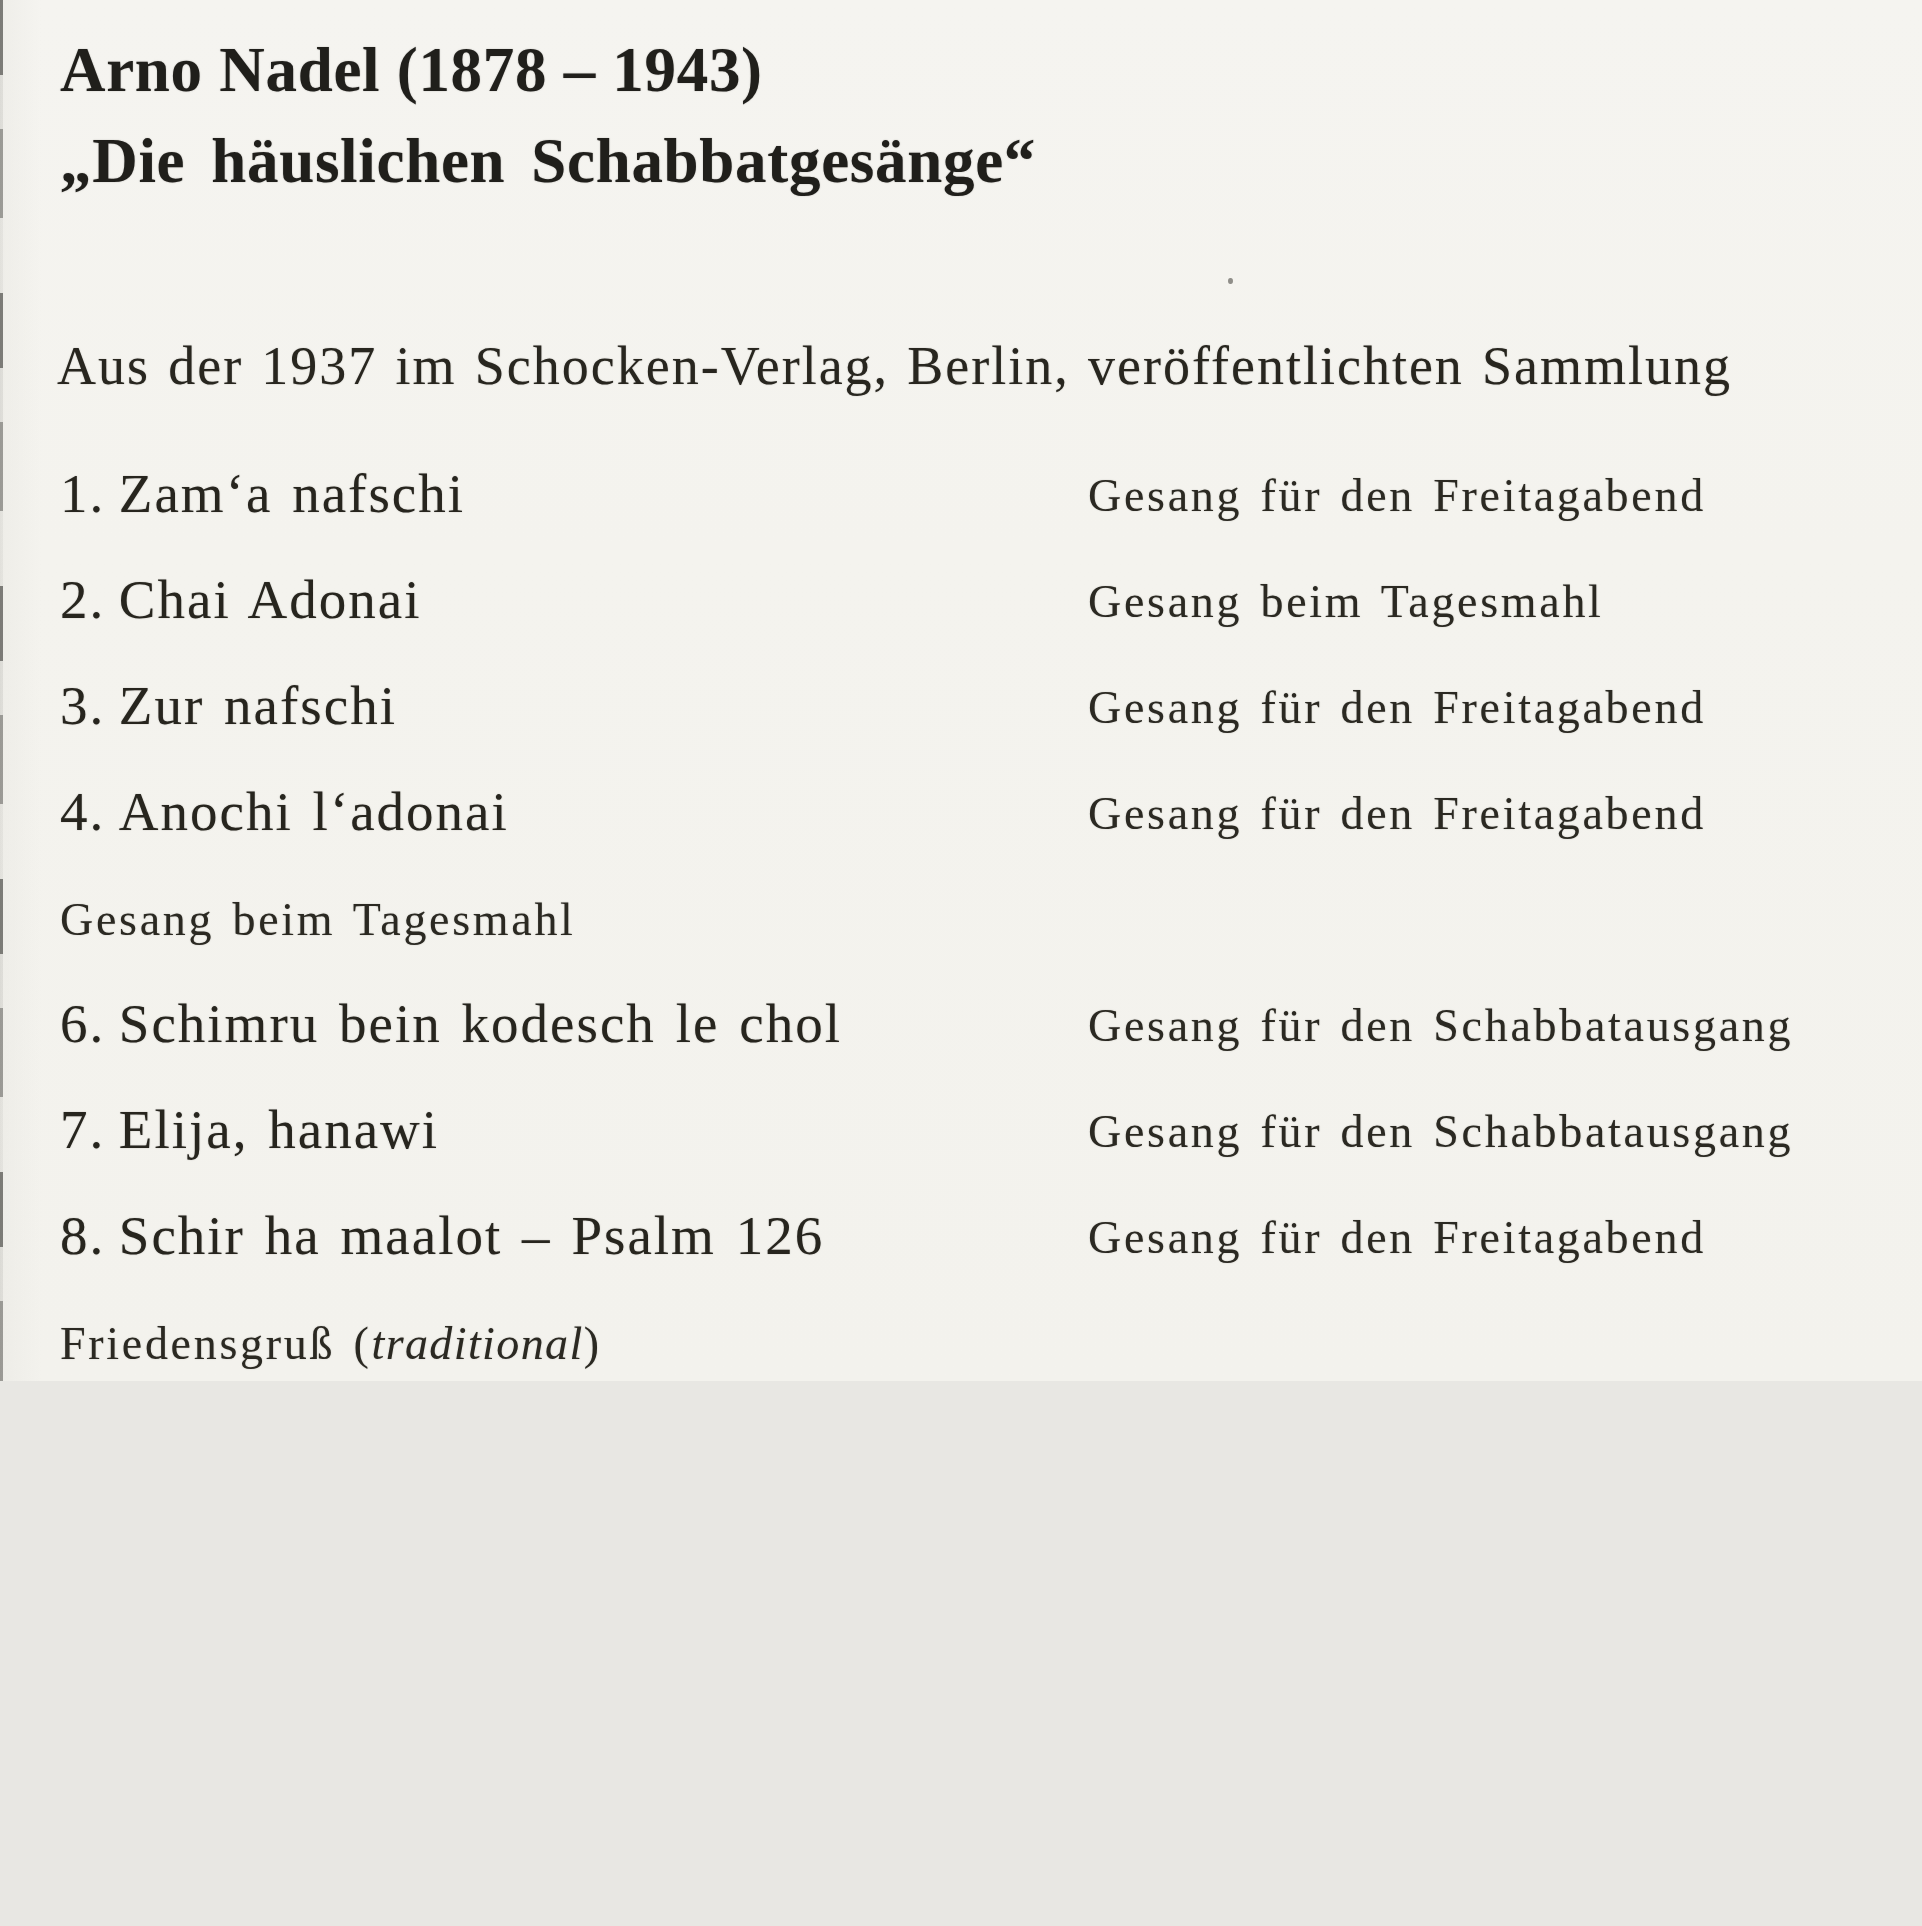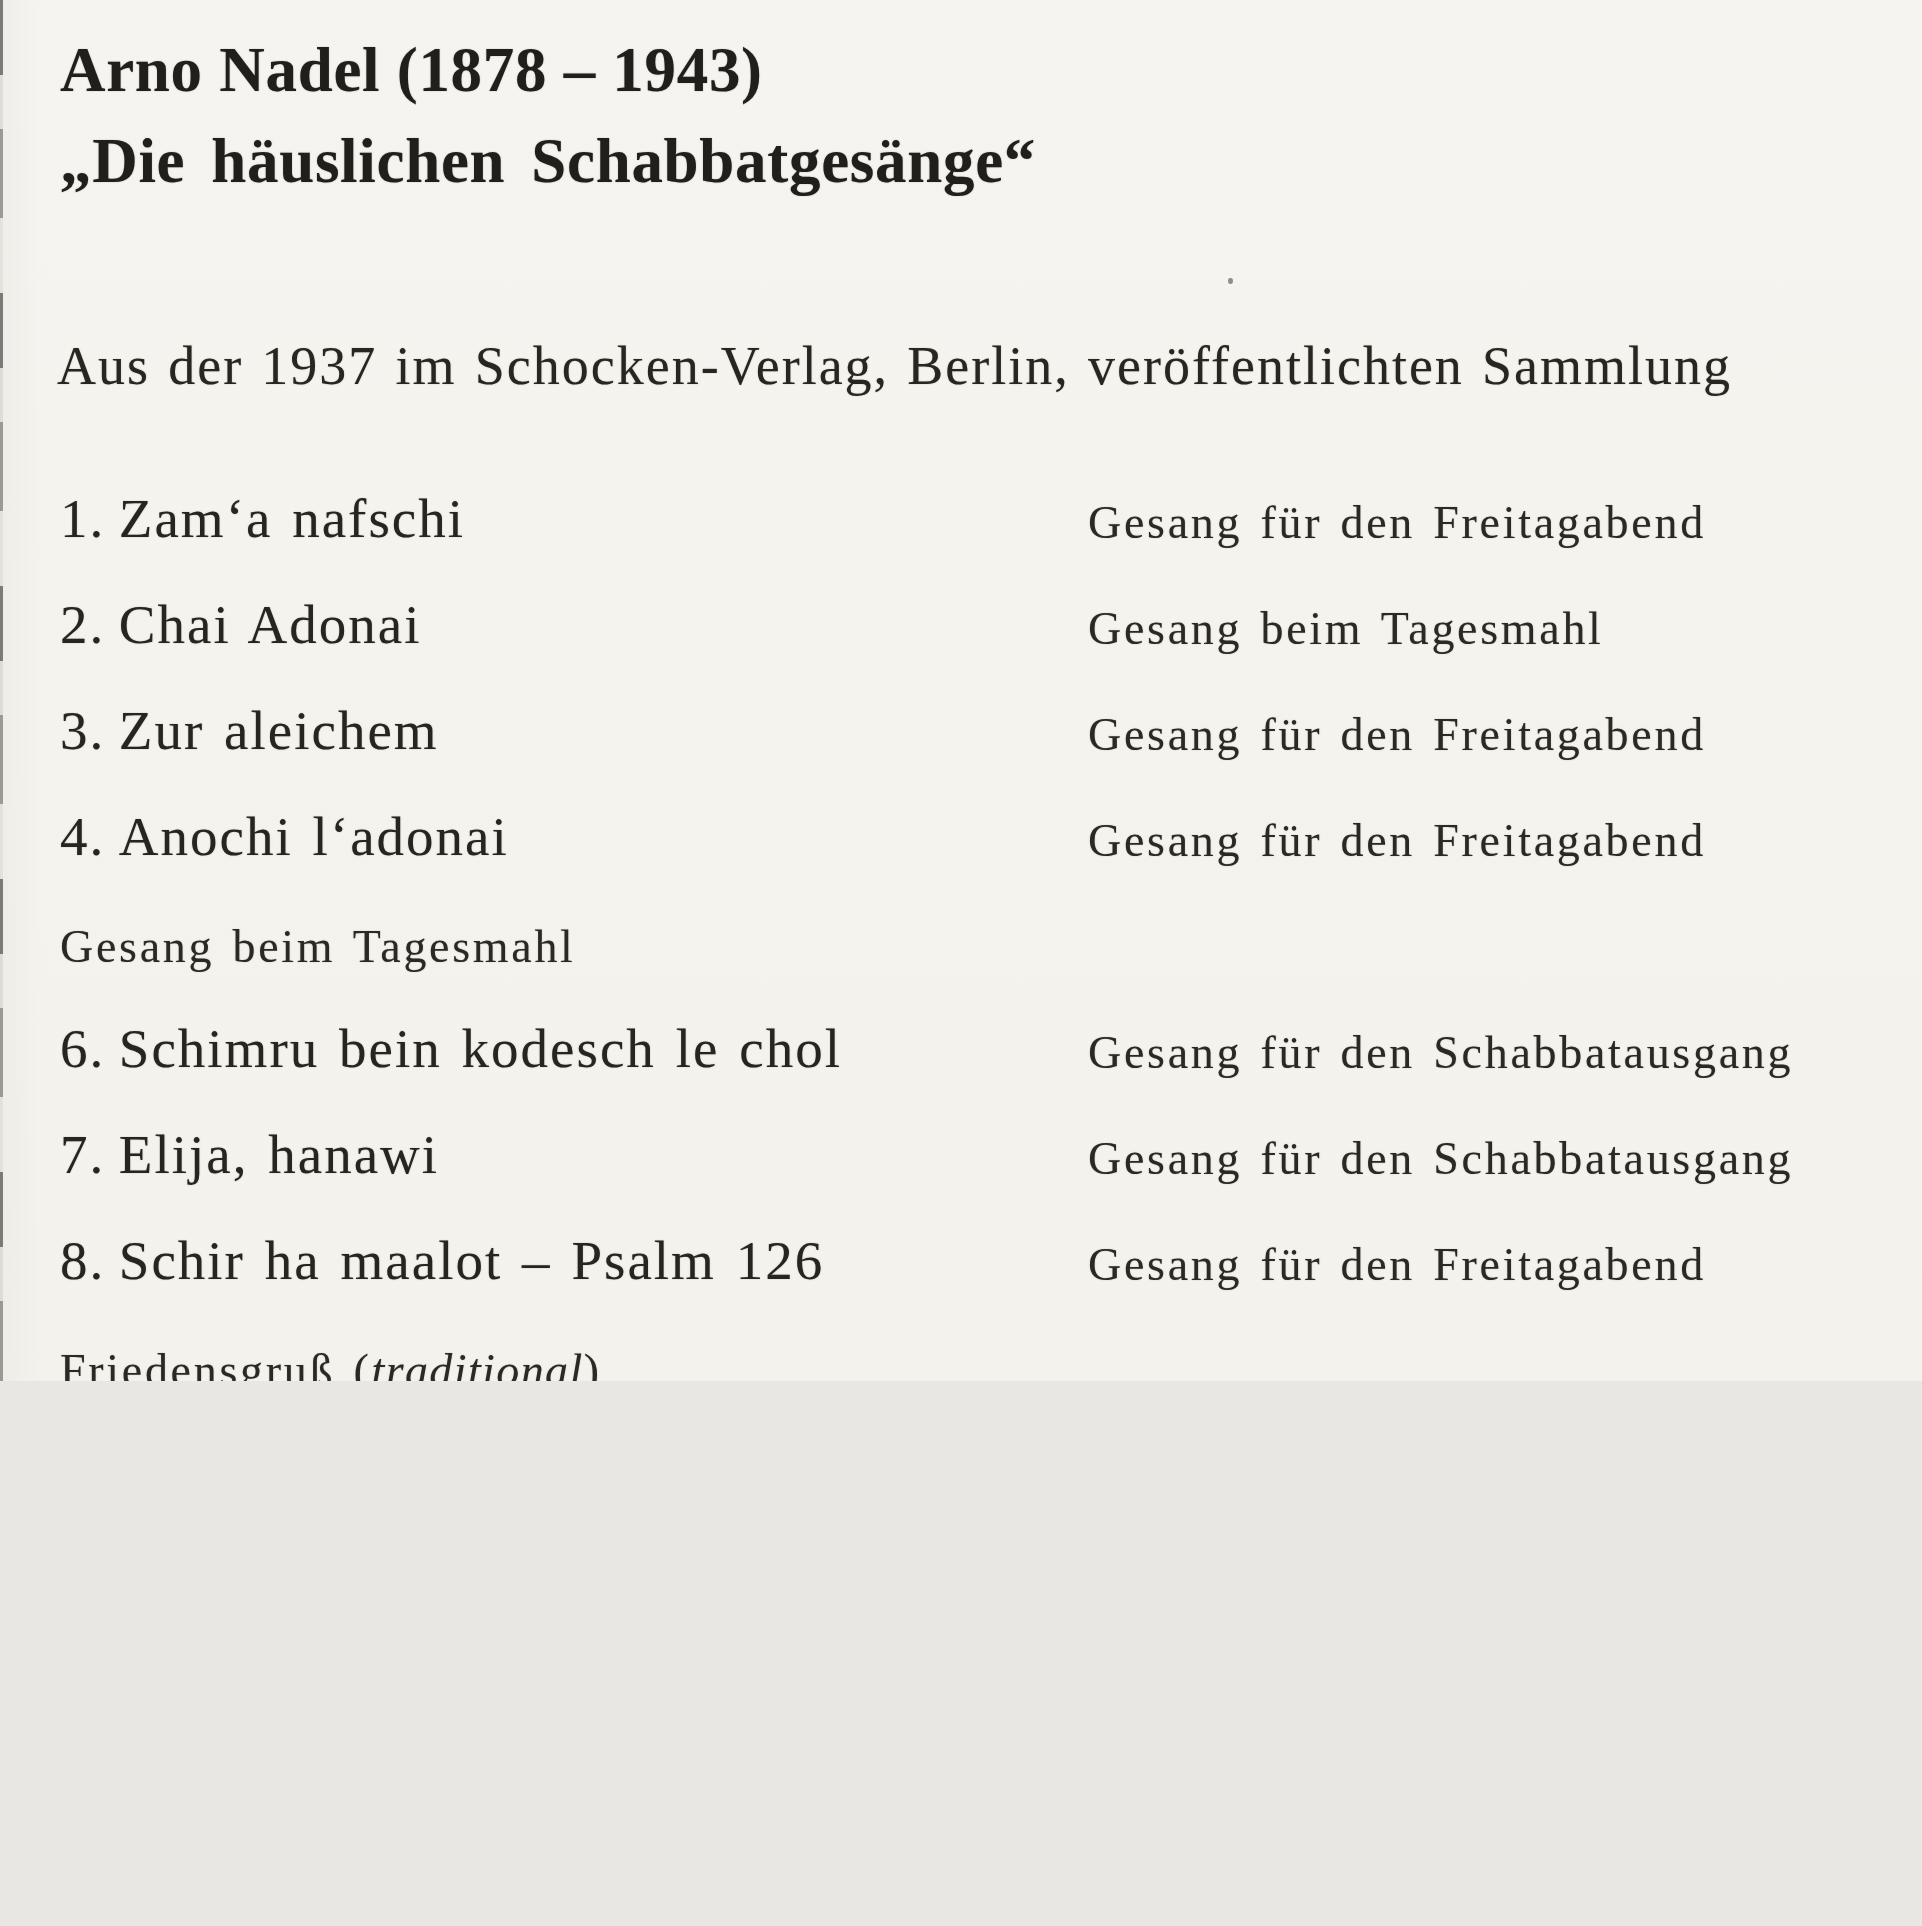--- a/index.html
+++ b/index.html
@@ -43,21 +43,21 @@
     font-size:54px;line-height:1;
     letter-spacing:2px;word-spacing:2.7px;
     white-space:nowrap;
     color:#28261f;
     text-shadow:0 0 1.4px rgba(40,38,33,0.30);
   }
   .tracklist{
     position:absolute;left:60px;top:440px;width:1827px;
   }
   .track-row{
-    display:flex;align-items:flex-end;height:106px;
+    display:flex;align-items:center;height:106px;
   }
   .track-title{
     width:1028px;flex:0 0 1028px;
     font-size:55px;line-height:1;
     letter-spacing:2px;word-spacing:4.1px;
     white-space:nowrap;
     color:#27251e;
     text-shadow:0 0 1.4px rgba(40,38,33,0.30);
   }
   .track-num{display:inline-block;margin-right:13.6px;}
@@ -104,21 +104,21 @@
       <div class="track-title"><span class="track-num">1.</span><span>Zam‘a nafschi</span></div>
       <div class="track-desc">Gesang für den Freitagabend</div>
     </div>
 
     <div class="track-row">
       <div class="track-title"><span class="track-num">2.</span><span>Chai Adonai</span></div>
       <div class="track-desc">Gesang beim Tagesmahl</div>
     </div>
 
     <div class="track-row">
-      <div class="track-title"><span class="track-num">3.</span><span>Zur aleichem</span></div>
+      <div class="track-title"><span class="track-num">3.</span><span>Zur nafschi</span></div>
       <div class="track-desc">Gesang für den Freitagabend</div>
     </div>
 
     <div class="track-row">
       <div class="track-title"><span class="track-num">4.</span><span>Anochi l‘adonai</span></div>
       <div class="track-desc">Gesang für den Freitagabend</div>
     </div>
 
     <div class="track-row">
       <div class="track-desc">Gesang beim Tagesmahl</div>

